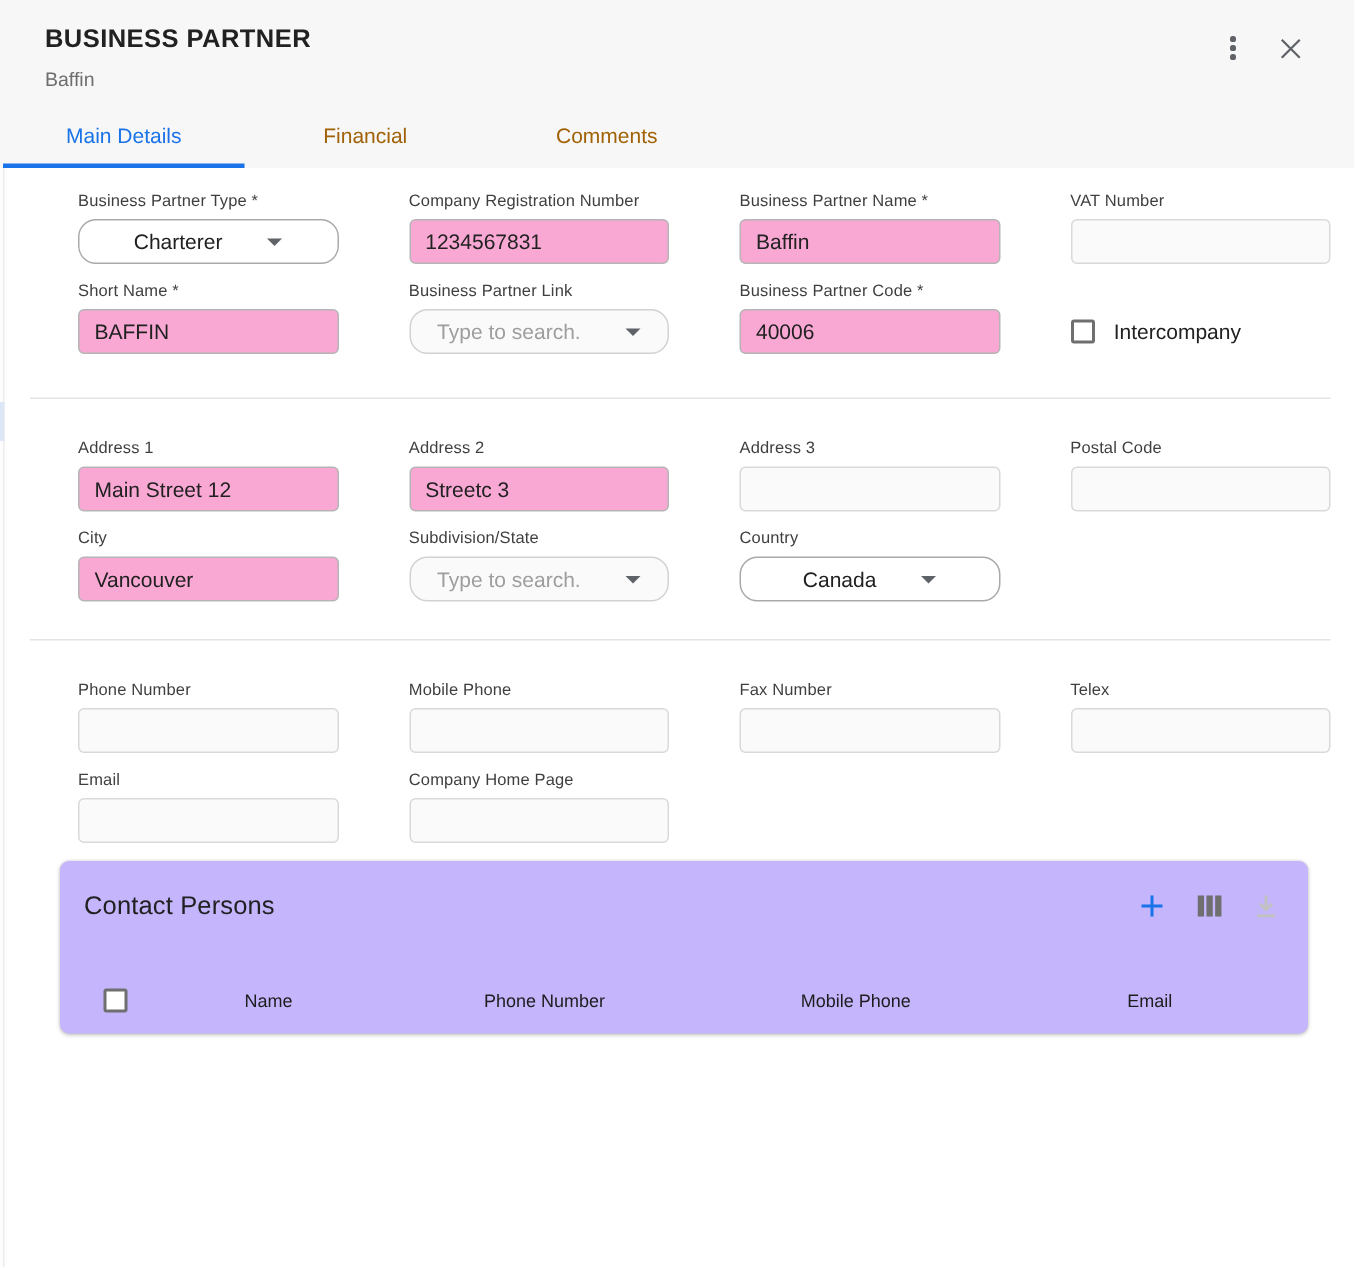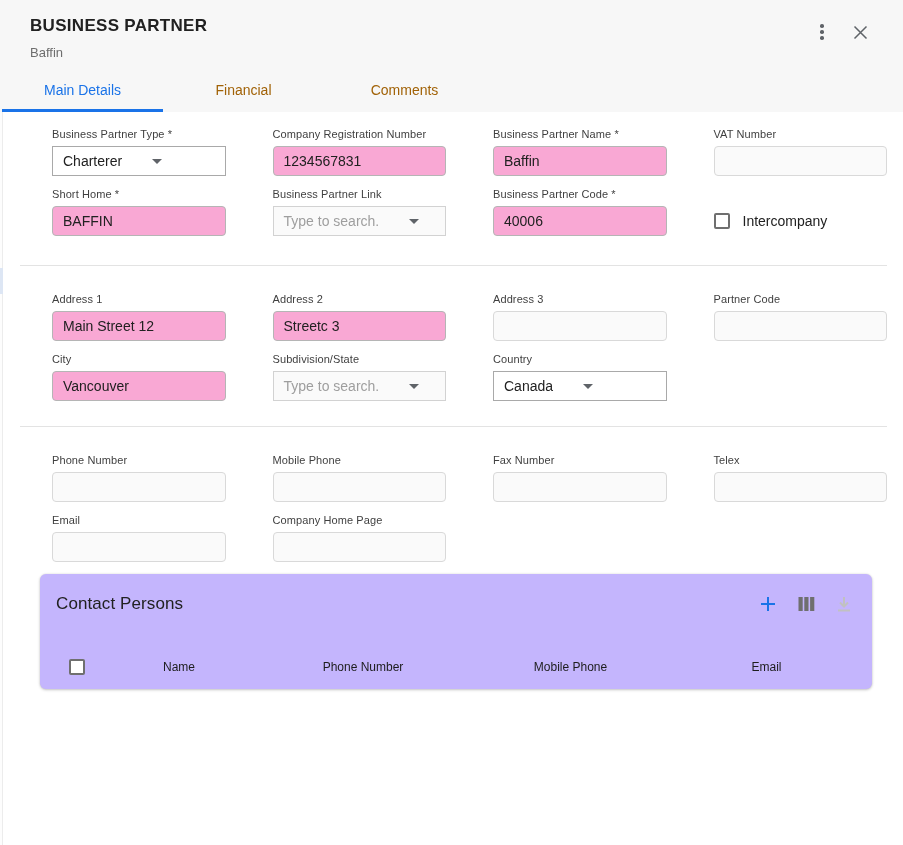--- a/index.html
+++ b/index.html
@@ -58,22 +58,22 @@
     display:block; font-size:11px; color:#3f3f3f; letter-spacing:0.1px;
     margin-bottom:5px; line-height:13px; white-space:nowrap;
   }
   .tinput {
     width:100%; height:30px; border:1px solid #b5b5b5; border-radius:4px;
     background:#f9a8d4; font-size:14px; color:#212121; padding:0 10px;
     font-family:inherit; outline:none;
   }
   .tinput.empty { background:#fafafa; border-color:#d9d9d9; }
   .selectbox {
-    width:100%; height:30px; border:1px solid #a9a9a9; border-radius:0;
-    background:#ffffff; display:flex; align-items:center; justify-content:flex-start;
+    width:100%; height:30px; border:1px solid #a9a9a9; border-radius:12px;
+    background:#ffffff; display:flex; align-items:center; justify-content:center;
     padding:0 10px; font-size:14px; color:#212121; cursor:pointer;gap:24px;
   }
   .selectbox.search { background:#fafafa; border-color:#d2d2d2; color:#9e9e9e; }
   .caret {
     width:0; height:0; border-left:5px solid transparent; border-right:5px solid transparent;
     border-top:5px solid #5f6368; margin-left:6px; flex:0 0 auto;
   }
   .checkbox-field { display:flex; align-items:center; gap:13px; margin-top:25px; }
   .cbox {
     width:16px; height:16px; border:2px solid #6f6f6f; border-radius:2px;
@@ -155,21 +155,21 @@
         <input class="tinput" value="Baffin" style="">
       </div>
       <div class="field">
         <span class="flabel">VAT Number</span>
         <input class="tinput empty" style="">
       </div>
     </div>
 
     <div class="frow">
       <div class="field">
-        <span class="flabel">Short Home *</span>
+        <span class="flabel">Short Name *</span>
         <input class="tinput" value="BAFFIN" style="">
       </div>
       <div class="field">
         <span class="flabel">Business Partner Link</span>
         <div class="selectbox search">
           <span>Type to search.</span>
           <span class="caret"></span>
         </div>
       </div>
       <div class="field">
@@ -193,21 +193,21 @@
       </div>
       <div class="field">
         <span class="flabel">Address 2</span>
         <input class="tinput" value="Streetc 3" style="">
       </div>
       <div class="field">
         <span class="flabel">Address 3</span>
         <input class="tinput empty" style="">
       </div>
       <div class="field">
-        <span class="flabel">Partner Code</span>
+        <span class="flabel">Postal Code</span>
         <input class="tinput empty" style="">
       </div>
     </div>
 
     <div class="frow">
       <div class="field">
         <span class="flabel">City</span>
         <input class="tinput" value="Vancouver" style="">
       </div>
       <div class="field">

